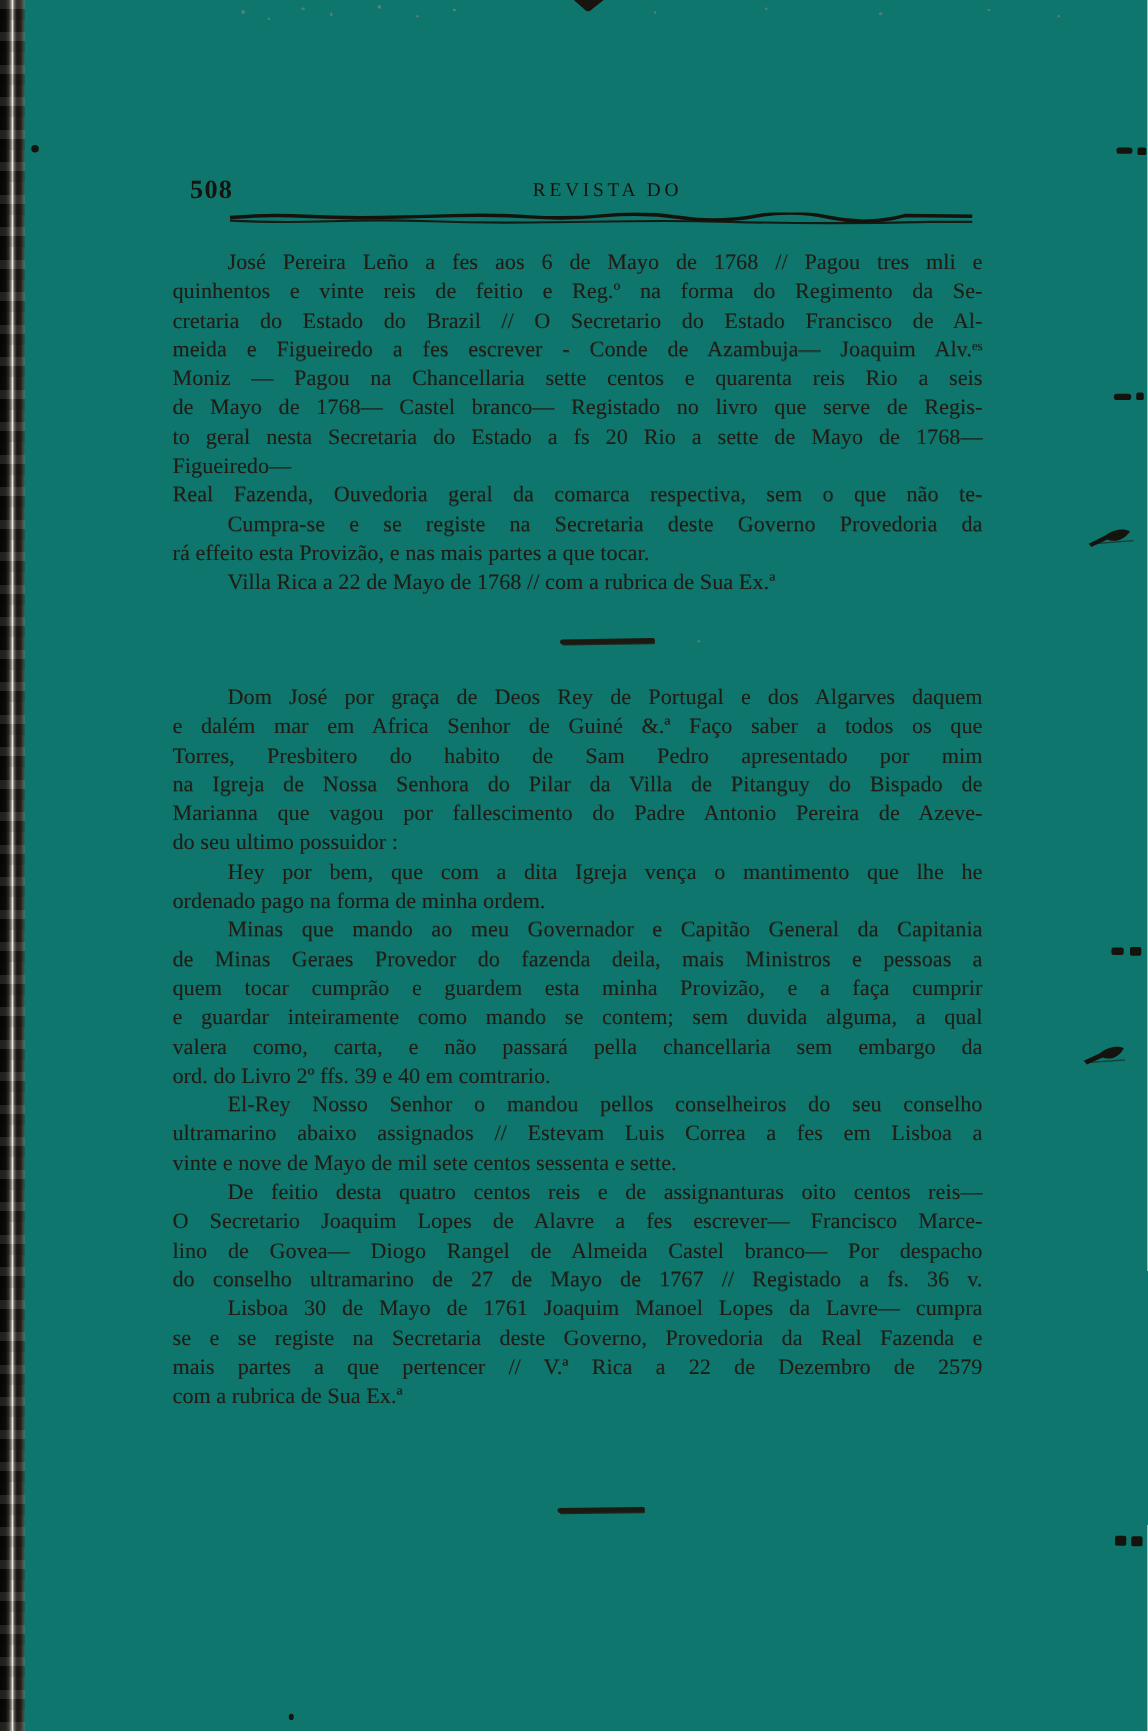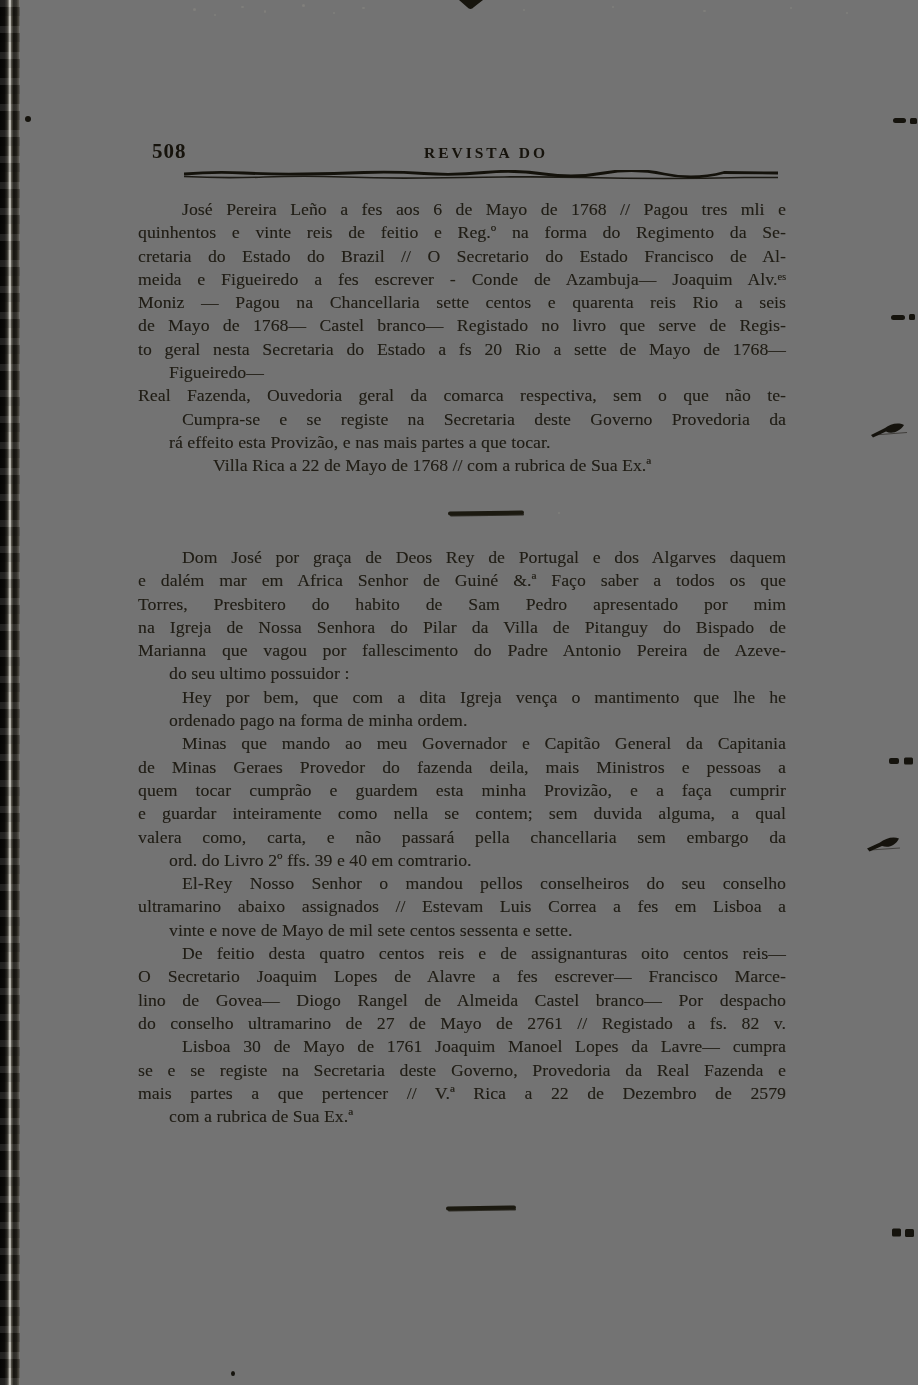--- a/index.html
+++ b/index.html
@@ -1,18 +1,18 @@
 <!DOCTYPE html>
 <html><head>
 <meta charset="utf-8">
 <style>
   html,body { margin:0; padding:0; background:#ffffff; }
   .page {
     position:relative; width:918px; height:1385px;
-    background:#737373; overflow:hidden;
+    background:#0f766e; overflow:hidden;
     font-family:"Liberation Serif", serif;
     color:#201d15;
   }
   
   .gutter {
     position:absolute; left:0; top:0; width:20px; height:1385px;
     background:linear-gradient(90deg,
       #060605 0%, #0c0b09 22%, #2f2d27 36%, #8d8b82 45%, #e9e8e2 50%,
       #57544a 57%, #15130e 68%, #201e18 82%, #47443b 93%, rgba(90,87,76,0) 100%);
   }
@@ -21,34 +21,34 @@
     background:repeating-linear-gradient(180deg,
       rgba(255,255,255,.10) 0 7px, rgba(0,0,0,.12) 7px 16px, rgba(255,255,255,0) 16px 26px);
   }
   .pagenum {
     position:absolute; left:152px; top:139px;
     font-size:21px; font-weight:bold; letter-spacing:1px; color:#16130c;
   }
   .running-title {
     position:absolute; left:138px; top:144px; width:648px;
     text-align:center; text-indent:48px;
-    font-size:15.5px; font-weight:bold; letter-spacing:3px; color:#16130c;
+    font-size:15.5px; font-weight:normal; letter-spacing:3px; color:#16130c;
   }
   .headrule { position:absolute; left:184px; top:170px; }
   .textsec {
     position:absolute; left:138px; width:648px;
     font-size:17.6px; font-weight:normal; line-height:23.3px;
     text-shadow:0.3px 0.3px 0 rgba(32,29,21,.38);
     letter-spacing:0.1px;
   }
   .sec-0 { top:198px; }
   .sec-1 { top:546px; }
   .tline { text-align:justify; text-align-last:justify; }
   .tline.firstline { text-indent:44px; }
-  .tline.lastline { text-align-last:left;margin-left:31px; }
+  .tline.lastline { text-align-last:left; }
   .divider {
     position:absolute; height:4px; background:#1b1910; border-radius:2px;
     transform:rotate(-0.8deg);
     box-shadow:1px 2px 0 -1px rgba(27,25,16,.8);
   }
   .divider-1 { left:448px; top:511px; width:76px; }
   .divider-2 { left:446px; top:1206px; width:70px; }
   .mark { position:absolute; }
   .dot { position:absolute; background:#15130d; border-radius:50%; }
   .speck { position:absolute; background:#8c8a84; border-radius:50%; opacity:.55; }
@@ -109,30 +109,30 @@
       <div class="tline">e dalém mar em Africa Senhor de Guiné &amp;.ª Faço saber a todos os que</div>
       <div class="tline">Torres, Presbitero do habito de Sam Pedro apresentado por mim</div>
       <div class="tline">na Igreja de Nossa Senhora do Pilar da Villa de Pitanguy do Bispado de</div>
       <div class="tline">Marianna que vagou por fallescimento do Padre Antonio Pereira de Azeve-</div>
       <div class="tline lastline">do seu ultimo possuidor :</div>
       <div class="tline firstline">Hey por bem, que com a dita Igreja vença o mantimento que lhe he</div>
       <div class="tline lastline">ordenado pago na forma de minha ordem.</div>
       <div class="tline firstline">Minas que mando ao meu Governador e Capitão General da Capitania</div>
       <div class="tline">de Minas Geraes Provedor do fazenda deila, mais Ministros e pessoas a</div>
       <div class="tline">quem tocar cumprão e guardem esta minha Provizão, e a faça cumprir</div>
-      <div class="tline">e guardar inteiramente como nella se contem; sem duvida alguma, a qual</div>
+      <div class="tline">e guardar inteiramente como mando se contem; sem duvida alguma, a qual</div>
       <div class="tline">valera como, carta, e não passará pella chancellaria sem embargo da</div>
       <div class="tline lastline">ord. do Livro 2º ffs. 39 e 40 em comtrario.</div>
       <div class="tline firstline">El-Rey Nosso Senhor o mandou pellos conselheiros do seu conselho</div>
       <div class="tline">ultramarino abaixo assignados // Estevam Luis Correa a fes em Lisboa a</div>
       <div class="tline lastline">vinte e nove de Mayo de mil sete centos sessenta e sette.</div>
       <div class="tline firstline">De feitio desta quatro centos reis e de assignanturas oito centos reis—</div>
       <div class="tline">O Secretario Joaquim Lopes de Alavre a fes escrever— Francisco Marce-</div>
       <div class="tline">lino de Govea— Diogo Rangel de Almeida Castel branco— Por despacho</div>
-      <div class="tline">do conselho ultramarino de 27 de Mayo de 2761 // Registado a fs. 82 v.</div>
+      <div class="tline">do conselho ultramarino de 27 de Mayo de 1767 // Registado a fs. 36 v.</div>
       <div class="tline firstline">Lisboa 30 de Mayo de 1761 Joaquim Manoel Lopes da Lavre— cumpra</div>
       <div class="tline">se e se registe na Secretaria deste Governo, Provedoria da Real Fazenda e</div>
       <div class="tline">mais partes a que pertencer // V.ª Rica a 22 de Dezembro de 2579</div>
       <div class="tline lastline">com a rubrica de Sua Ex.ª</div>
     </div>
 
   <div class="divider divider-2"></div>
 
   <svg class="mark" style="left:893px;top:116px" width="25" height="10" viewBox="0 0 25 10">
     <rect x="0" y="2" width="13" height="5" rx="2.5" fill="#15130d"></rect>

